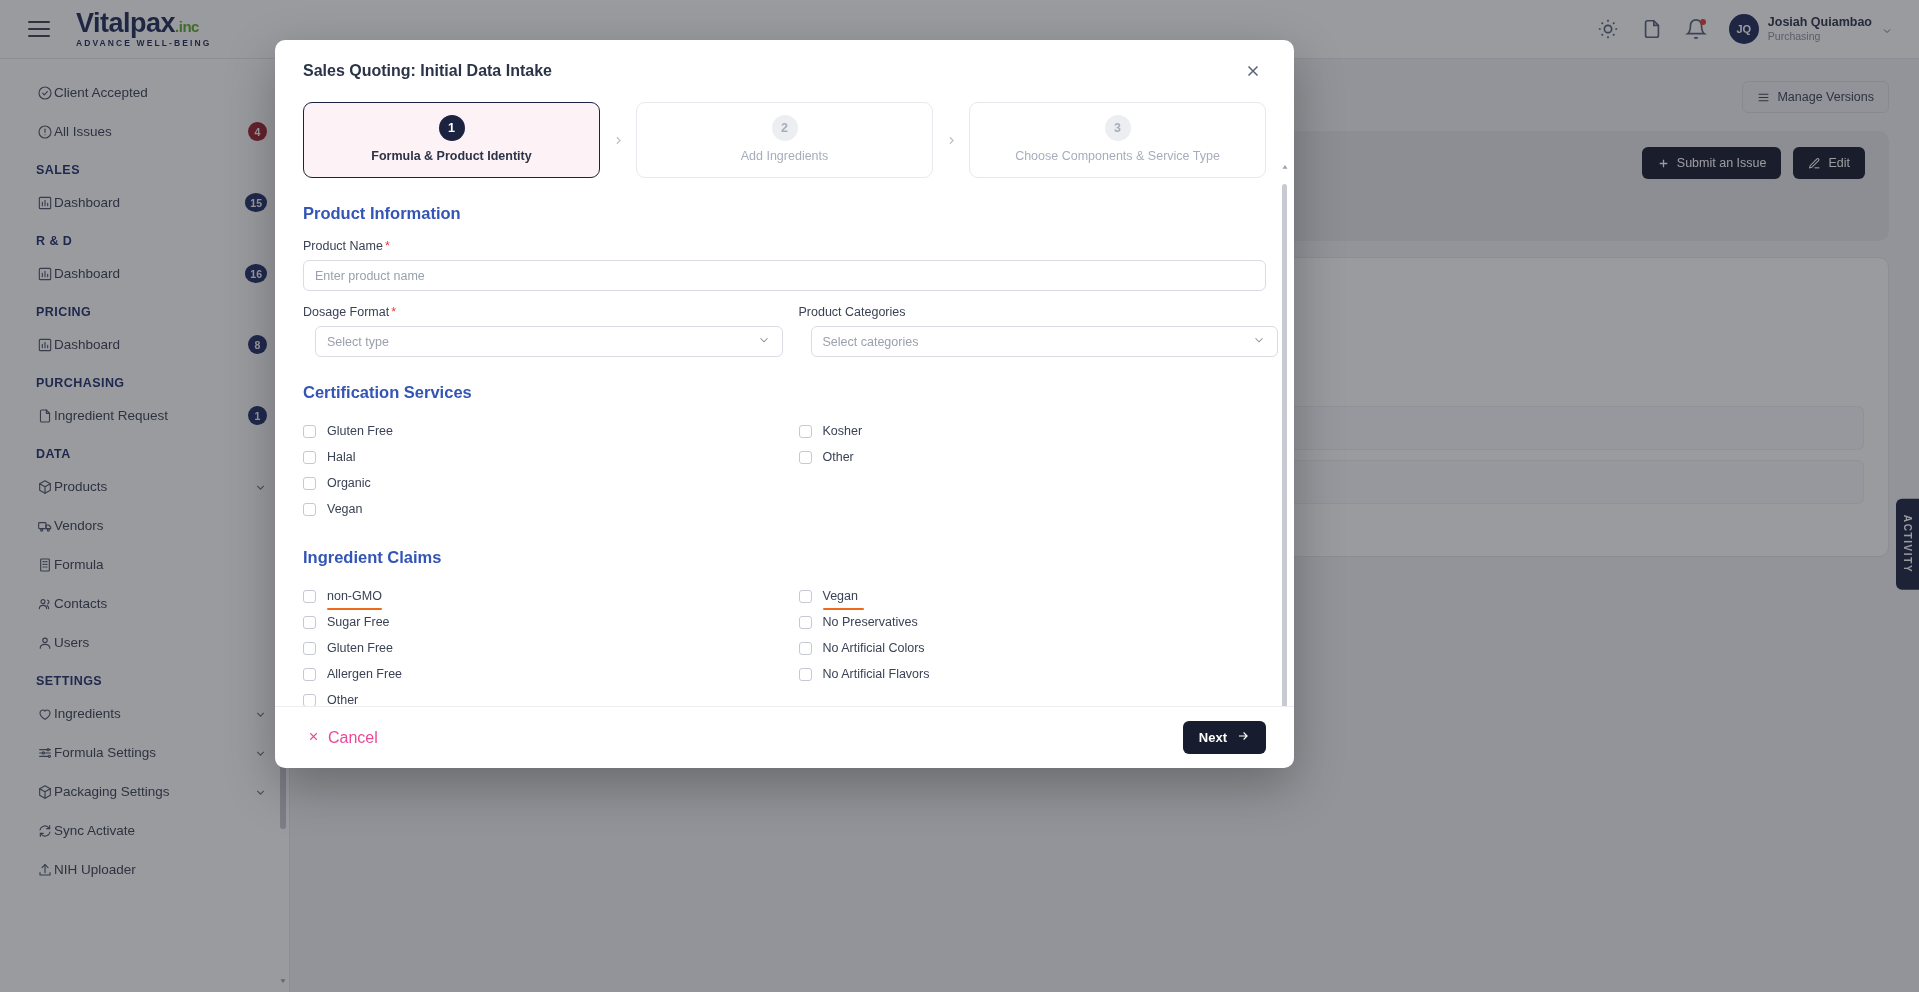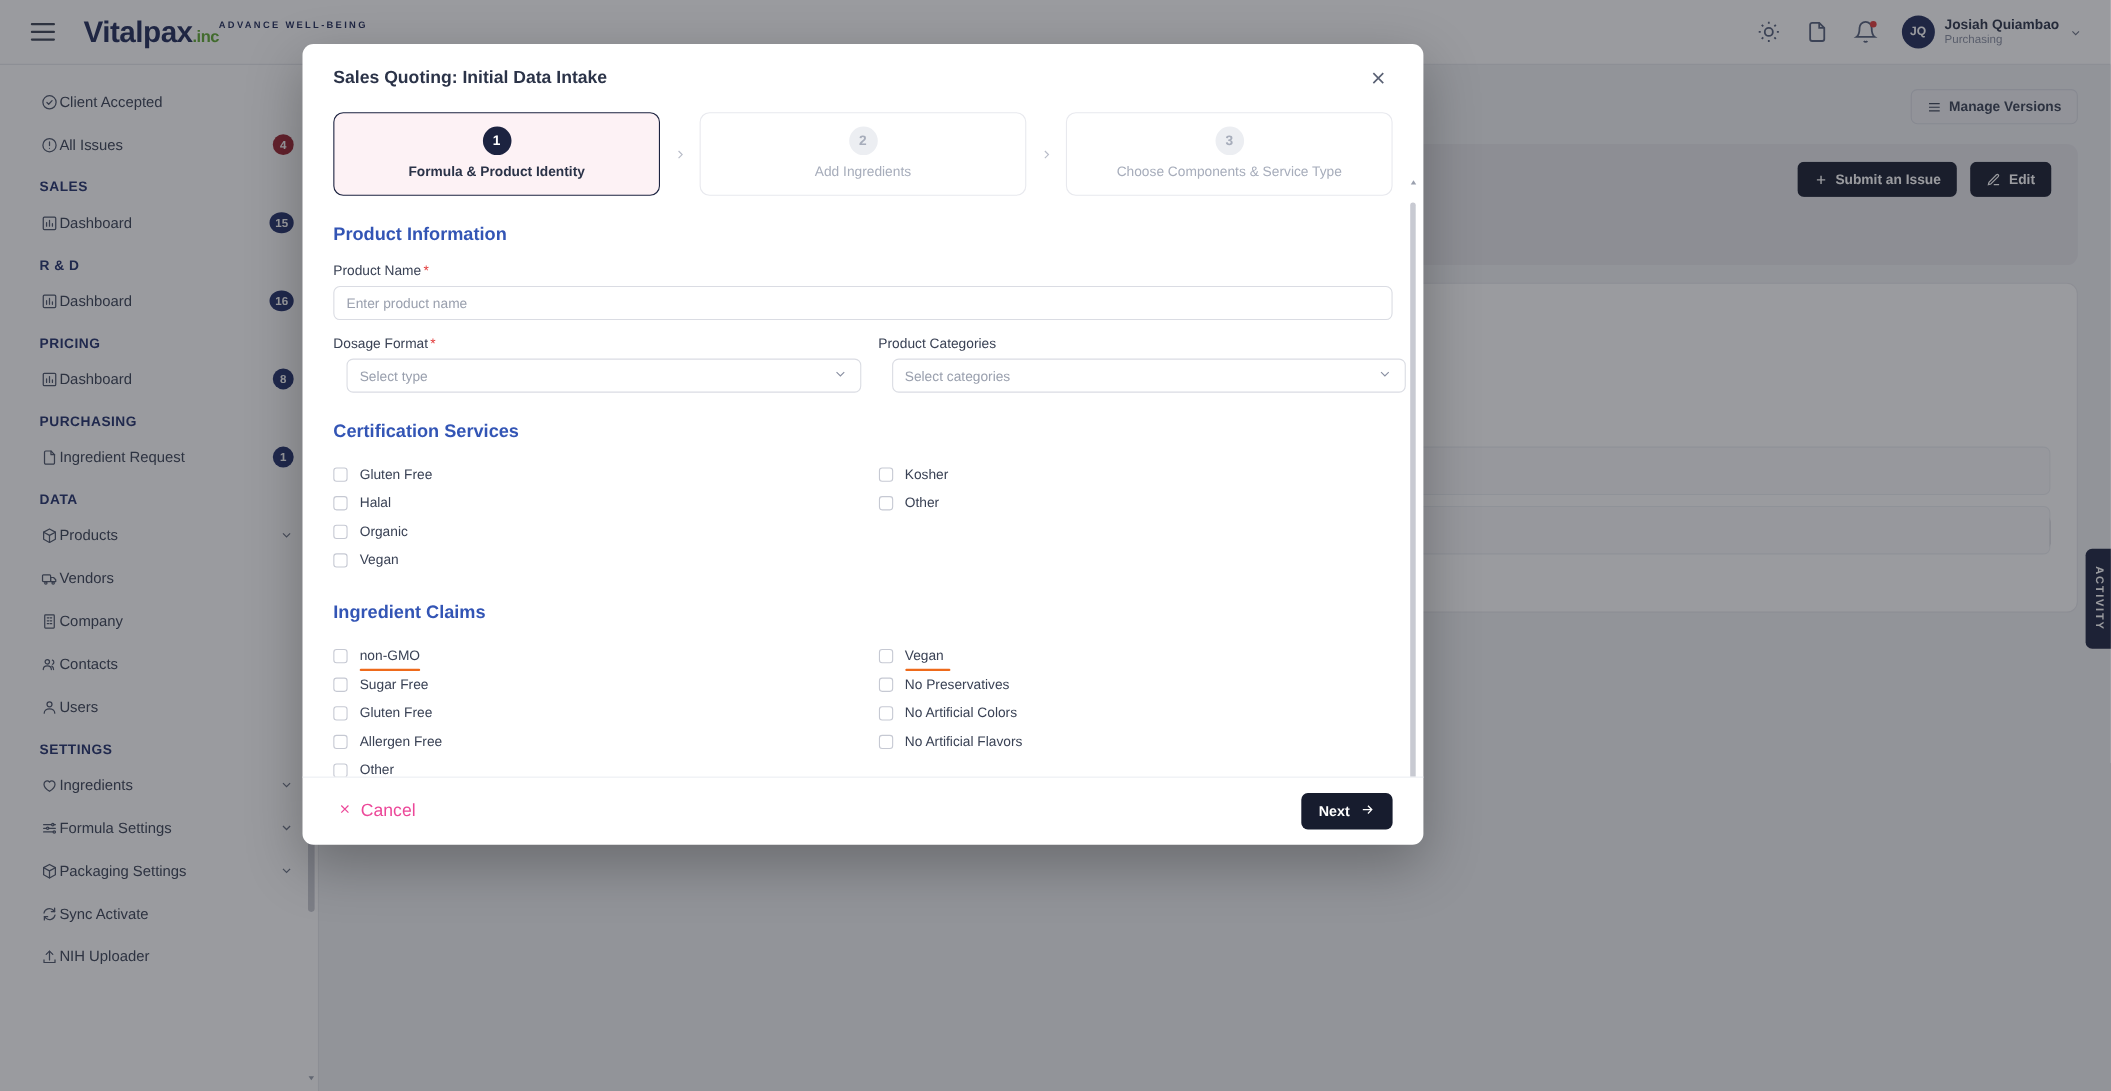--- a/index.html
+++ b/index.html
@@ -15,21 +15,21 @@
 
   
   .topbar {
     position: absolute; top: 0; left: 0; right: 0; height: 59px;
     background: #ffffff; display: flex; align-items: center;
     border-bottom: 1px solid #e6e7eb; z-index: 2;
   }
   .hamburger { width: 22px; height: 16px; margin-left: 28px; margin-right: 26px;
     display: flex; flex-direction: column; justify-content: space-between; cursor: pointer; }
   .hamburger span { display: block; height: 2px; background: #3b4252; border-radius: 1px; }
-  .logo-wrap { display: flex; flex-direction: row; line-height: 1; }
+  .logo-wrap { display: flex; flex-direction: column; line-height: 1; }
   .logo-main { font-size: 27px; font-weight: 700; color: #1f2a58; letter-spacing: -0.5px; }
   .logo-main .dotinc { color: #5fa832; font-size: 15px; font-weight: 700; }
   .logo-sub { font-size: 8.5px; letter-spacing: 2.1px; color: #1f2a58; font-weight: 700; margin-top: 2px; }
 
   .topbar-right { margin-left: auto; display: flex; align-items: center; gap: 22px; padding-right: 26px; }
   .tb-icon { width: 22px; height: 22px; color: #55607a; cursor: pointer; position: relative; }
   .tb-icon svg { width: 22px; height: 22px; display: block; }
   .bell-dot { position: absolute; top: 1px; right: 1px; width: 6px; height: 6px; border-radius: 50%; background: #e23b3b; }
   .user-chip { display: flex; align-items: center; gap: 9px; cursor: pointer; }
   .avatar { width: 30px; height: 30px; border-radius: 50%; background: #1f2a58; color: #fff;
@@ -60,21 +60,21 @@
 
   .sb-scrollbar { position: absolute; right: 3px; top: 70px; bottom: 60px; width: 6px; }
   .sb-track { position:absolute; inset:0; background: transparent; }
   .sb-thumb { position: absolute; left: 0; width: 6px; top: 60px; height: 640px; background: #c8cad2; border-radius: 3px; }
   .sb-arrow { position: absolute; right: 1px; width: 10px; height: 10px; color: #9aa0ae; }
 
   
   .content { position: absolute; top: 59px; left: 290px; right: 0; bottom: 0; padding: 22px 30px; }
   .btn {
     display: inline-flex; align-items: center; gap: 7px; border-radius: 6px;
-    font-size: 12.5px; font-weight: 700; cursor: pointer; border: 1px solid transparent;
+    font-size: 12.5px; font-weight: 400; cursor: pointer; border: 1px solid transparent;
     padding: 8px 14px; white-space: nowrap;
   }
   .btn-light { background: #f0f1f4; color: #3a4255; border-color: #dcdee5; }
   .btn-dark { background: #171c2e; color: #fff; }
   .btn-icon svg { width: 13px; height: 13px; display: block; }
 
   .row-top { display: flex; justify-content: flex-end; }
   .card-block {
     margin-top: 18px; background: #e7e8ec; border-radius: 10px; height: 110px;
     display: flex; align-items: flex-start; justify-content: flex-end; padding: 16px 24px; gap: 12px;
@@ -309,21 +309,21 @@
           </span>
           <span class="nav-label">Vendors</span>
         </div>
         <div class="nav-item">
           <span class="ico">
             <svg viewBox="0 0 24 24" fill="none" stroke="currentColor" stroke-width="1.7" stroke-linecap="round" stroke-linejoin="round">
               <rect x="5.5" y="3" width="13" height="18" rx="1"></rect>
               <path d="M9 7h2M13 7h2M9 11h2M13 11h2M9 15h2M13 15h2"></path>
             </svg>
           </span>
-          <span class="nav-label">Company</span>
+          <span class="nav-label">Formula</span>
         </div>
         <div class="nav-item">
           <span class="ico">
             <svg viewBox="0 0 24 24" fill="none" stroke="currentColor" stroke-width="1.7" stroke-linecap="round" stroke-linejoin="round">
               <circle cx="9" cy="8.5" r="3"></circle>
               <path d="M3.5 19c0-3 2.5-5 5.5-5s5.5 2 5.5 5"></path>
               <path d="M16 6.2a3 3 0 0 1 0 5.6M17.5 19c0-2.2-1-3.8-2.4-4.6"></path>
             </svg>
           </span>
           <span class="nav-label">Contacts</span>

